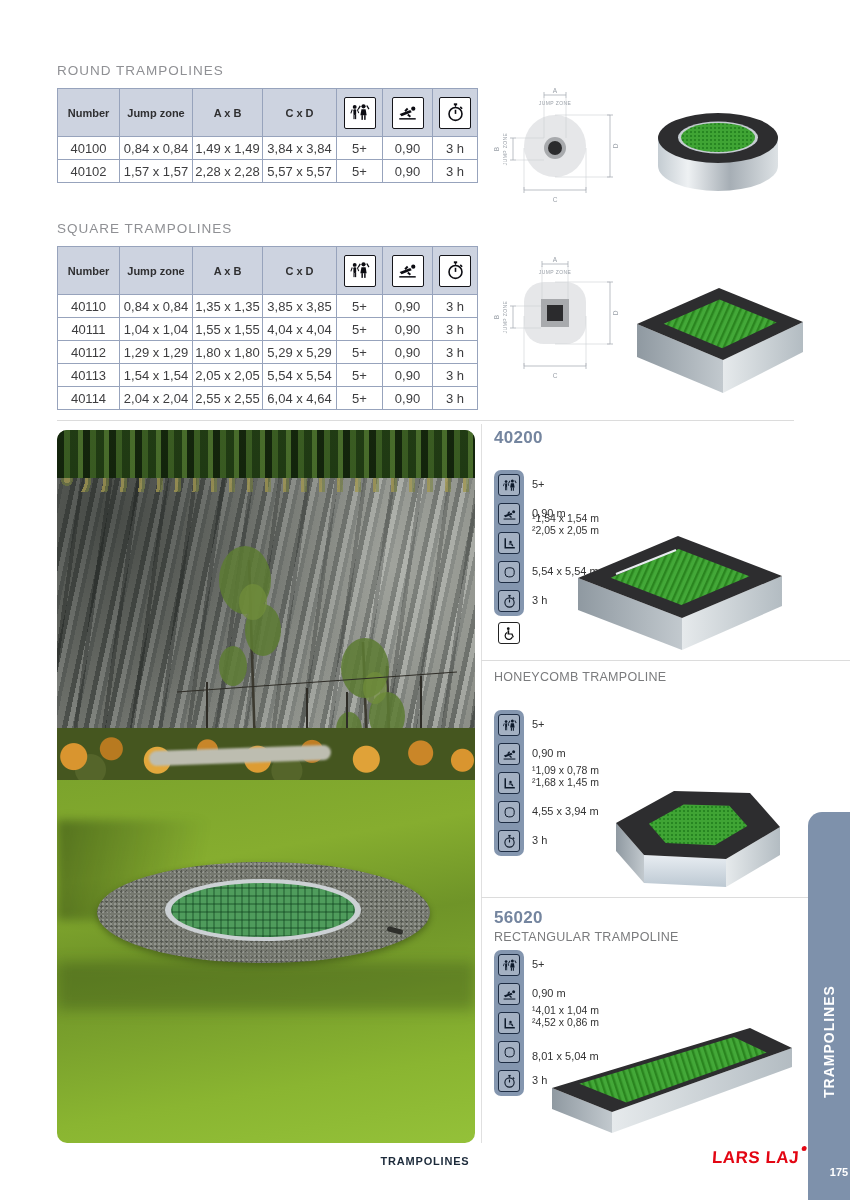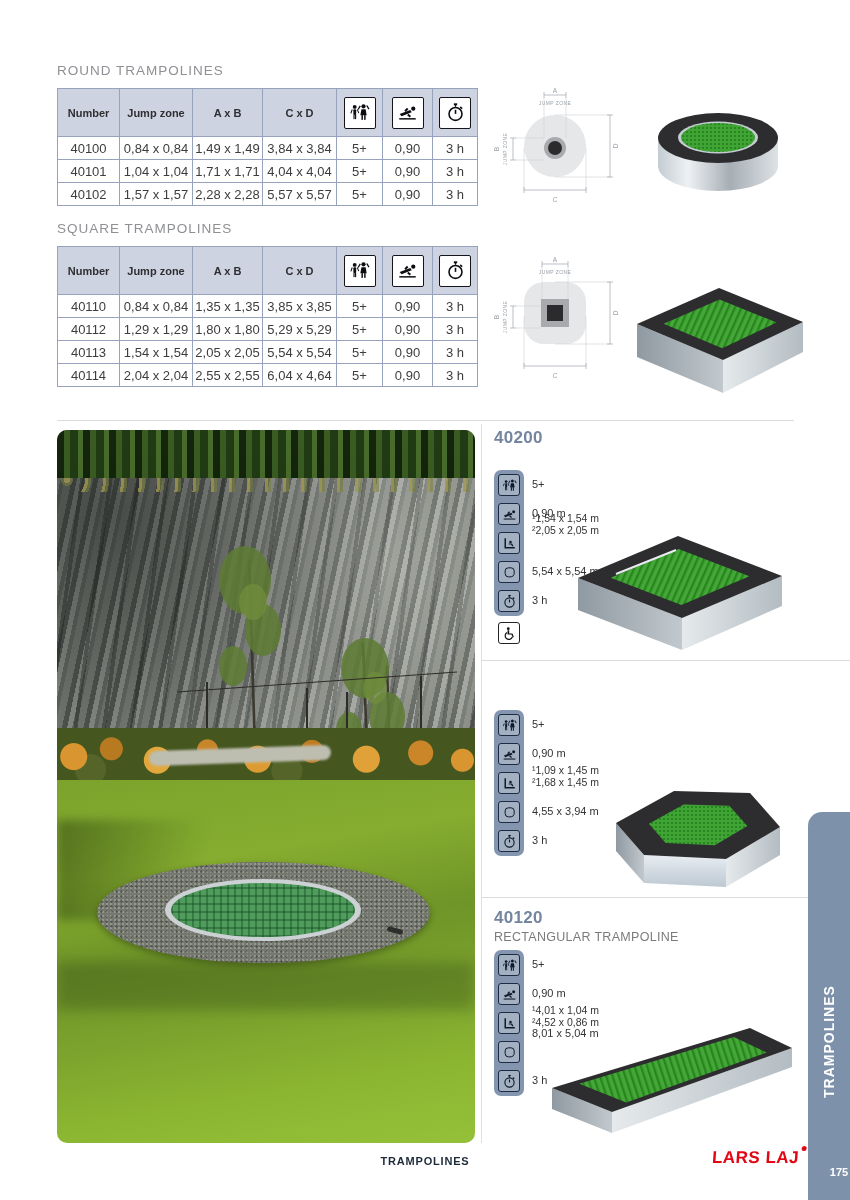--- a/index.html
+++ b/index.html
@@ -238,29 +238,20 @@
       <tr>
         <td>40100</td>
           <td>0,84 x 0,84</td>
         <td>1,49 x 1,49</td>
           <td>3,84 x 3,84</td>
         <td>5+</td>
           <td>0,90</td>
         <td>3 h</td>
         </tr>
       <tr>
-        <td>40101</td>
-          <td>1,04 x 1,04</td>
-        <td>1,71 x 1,71</td>
-          <td>4,04 x 4,04</td>
-        <td>5+</td>
-          <td>0,90</td>
-        <td>3 h</td>
-        </tr>
-      <tr>
         <td>40102</td>
           <td>1,57 x 1,57</td>
         <td>2,28 x 2,28</td>
           <td>5,57 x 5,57</td>
         <td>5+</td>
           <td>0,90</td>
         <td>3 h</td>
         </tr>
     </tbody>
   </table>
@@ -331,20 +322,29 @@
       <tr>
         <td>40110</td>
           <td>0,84 x 0,84</td>
         <td>1,35 x 1,35</td>
           <td>3,85 x 3,85</td>
         <td>5+</td>
           <td>0,90</td>
         <td>3 h</td>
         </tr>
       <tr>
+        <td>40111</td>
+          <td>1,04 x 1,04</td>
+        <td>1,55 x 1,55</td>
+          <td>4,04 x 4,04</td>
+        <td>5+</td>
+          <td>0,90</td>
+        <td>3 h</td>
+        </tr>
+      <tr>
         <td>40112</td>
           <td>1,29 x 1,29</td>
         <td>1,80 x 1,80</td>
           <td>5,29 x 5,29</td>
         <td>5+</td>
           <td>0,90</td>
         <td>3 h</td>
         </tr>
       <tr>
         <td>40113</td>
@@ -485,20 +485,21 @@
       <polygon points="126,98 226,56 226,86 126,130" fill="url(#gMetalR)"></polygon>
       <polygon points="122,16 226,56 126,98 22,58" fill="#2d2d2f"></polygon>
       <polygon points="122.6,29.1 193.4,56.3 125.4,84.9 54.6,57.7" fill="url(#pStripeA)"></polygon>
       <line x1="60" y1="54" x2="120" y2="30" stroke="#e8ecef" stroke-width="2"></line>
     </svg>
   </div>
 
   <div class="hr-line" style="left:481px;top:660px;width:369px"></div>
 
   <div class="product" style="top:668px;height:229px">
+    <div class="p-name">HONEYCOMB TRAMPOLINE</div>
     <div class="strip">
       <span class="sico" style="top:4px">
           <svg>
             <use href="#ico-age"></use>
           </svg>
         </span>
       <span class="sico" style="top:33px">
           <svg>
             <use href="#ico-fall"></use>
           </svg>
@@ -515,38 +516,38 @@
         </span>
       <span class="sico" style="top:120px">
           <svg>
             <use href="#ico-timer"></use>
           </svg>
         </span>
     </div>
     <div class="v" style="top:50px">5+</div>
     <div class="v" style="top:79px">0,90 m</div>
     <div class="v two" style="top:97px">
-      <span>¹1,09 x 1,45 m</span>
+      <span>¹1,09 x 0,78 m</span>
       <span>²1,68 x 1,45 m</span>
     </div>
     <div class="v" style="top:137px">4,55 x 3,94 m</div>
     <div class="v" style="top:166px">3 h</div>
     <svg class="render" style="left:84px;top:97px" width="235" height="132" viewBox="0 0 235 132">
       <polygon points="202,62 148,94 148,122 202,90" fill="url(#gMetalR)"></polygon>
       <polygon points="148,94 66,90 66,118 148,122" fill="url(#gLight)"></polygon>
       <polygon points="66,90 38,58 38,86 66,118" fill="url(#gMetalL)"></polygon>
       <polygon points="38,58 96,26 172,28 202,62 148,94 66,90" fill="#2d2d2f"></polygon>
       <polygon points="70.9,58.7 105.7,39.5 151.3,40.7 169.3,61.1 136.9,80.3 87.7,77.9" fill="url(#pDots)"></polygon>
     </svg>
   </div>
 
   <div class="hr-line" style="left:481px;top:897px;width:327px"></div>
 
   <div class="product" style="top:908px;height:240px">
-    <div class="p-num">40120</div>
+    <div class="p-num">56020</div>
     <div class="p-name">RECTANGULAR TRAMPOLINE</div>
     <div class="strip">
       <span class="sico" style="top:4px">
           <svg>
             <use href="#ico-age"></use>
           </svg>
         </span>
       <span class="sico" style="top:33px">
           <svg>
             <use href="#ico-fall"></use>
@@ -567,21 +568,21 @@
             <use href="#ico-timer"></use>
           </svg>
         </span>
     </div>
     <div class="v" style="top:50px">5+</div>
     <div class="v" style="top:79px">0,90 m</div>
     <div class="v two" style="top:97px">
       <span>¹4,01 x 1,04 m</span>
       <span>²4,52 x 0,86 m</span>
     </div>
-    <div class="v" style="top:119px">8,01 x 5,04 m</div>
+    <div class="v" style="top:142px">8,01 x 5,04 m</div>
     <div class="v" style="top:166px">3 h</div>
     <svg class="render" style="left:46px;top:104px" width="260" height="130" viewBox="0 0 260 130">
       <polygon points="12,76 72,100 72,121 12,97" fill="url(#gMetalL)"></polygon>
       <polygon points="72,100 252,36 252,55 72,121" fill="url(#gMetalR)"></polygon>
       <polygon points="12,76 210,16 252,36 72,100" fill="#2d2d2f"></polygon>
       <polygon points="39.4,71.8 193.8,25 226.6,40.6 86.2,90.5" fill="url(#pStripeB)"></polygon>
     </svg>
   </div>
 
   <div class="side-tab">

